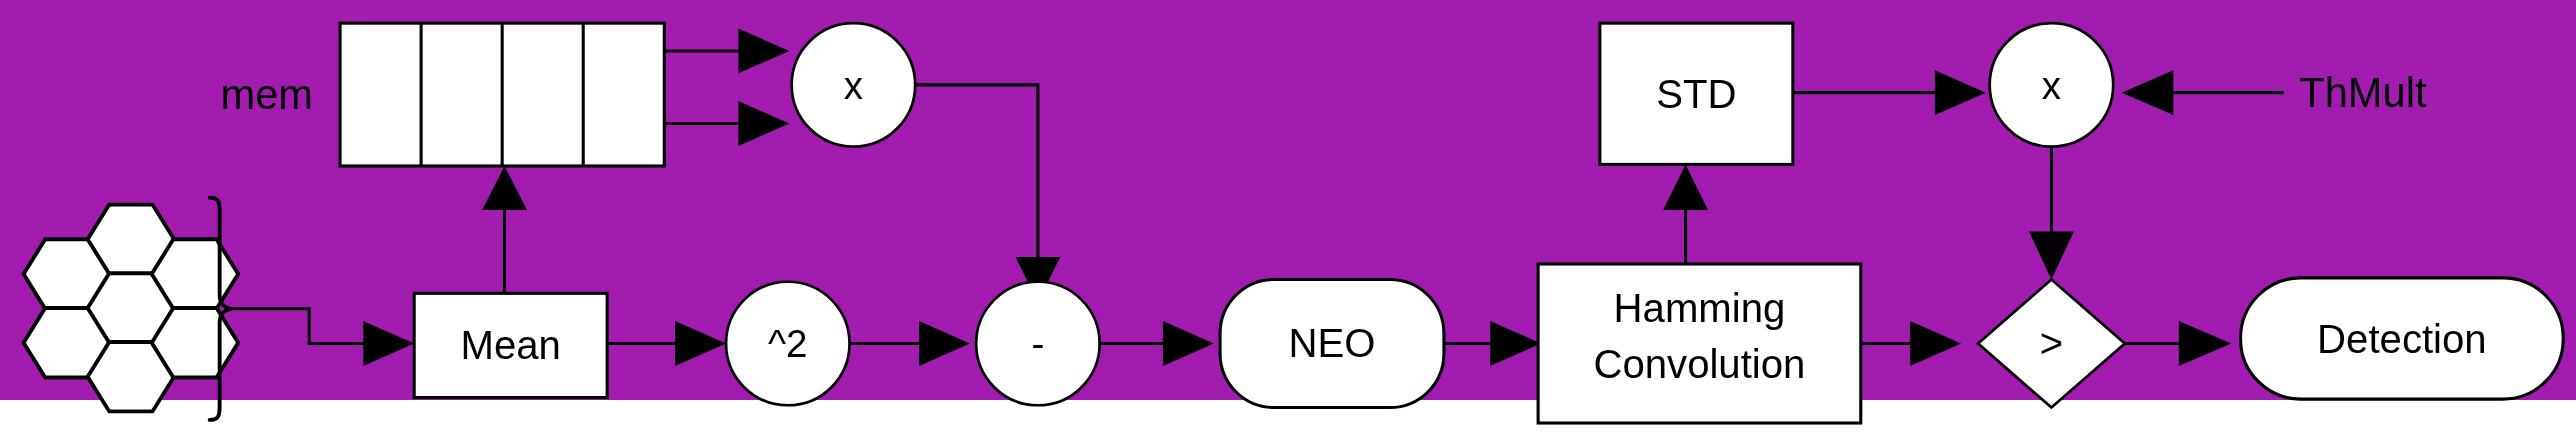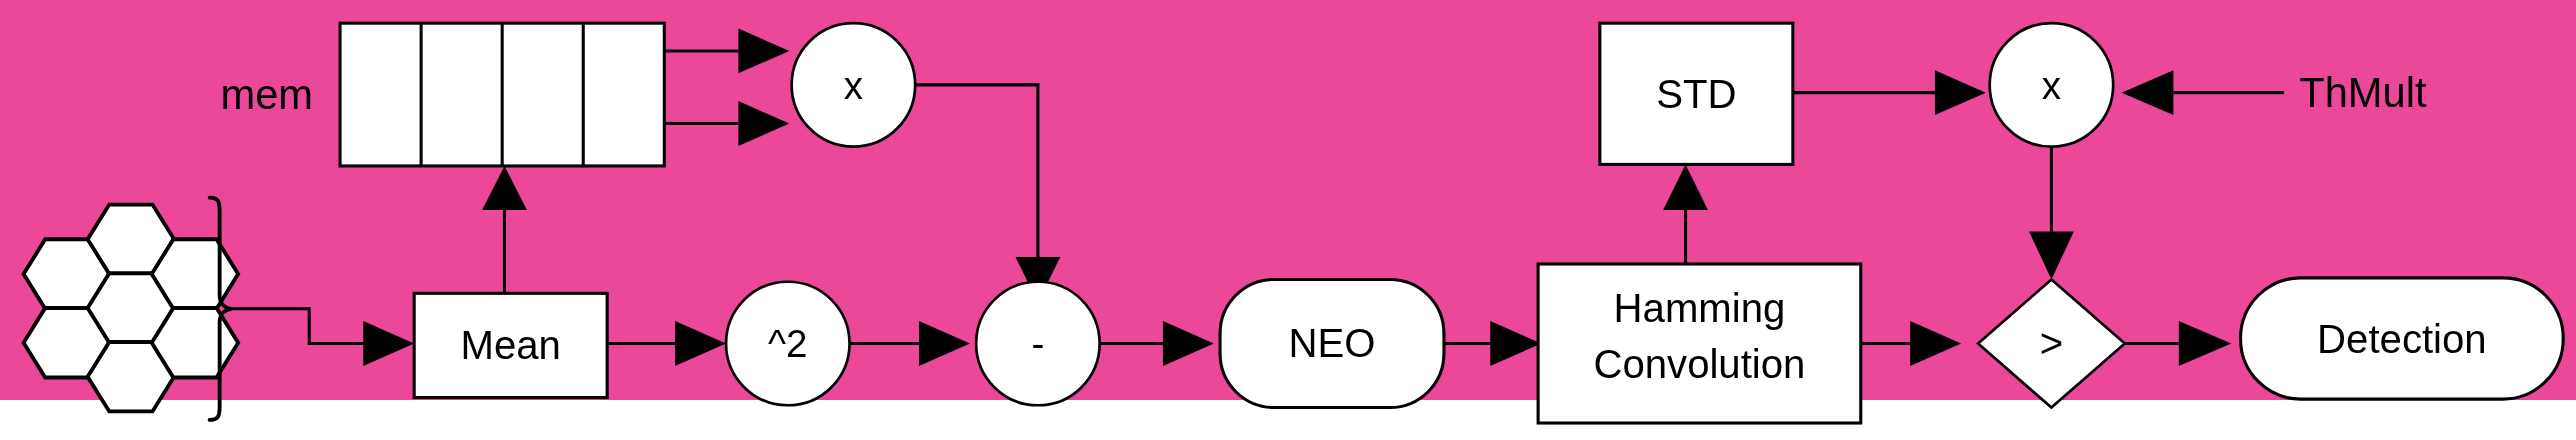--- a/index.html
+++ b/index.html
@@ -10,21 +10,21 @@
   body {
     width: 2576px;
     height: 440px;
     font-family: "Liberation Sans", sans-serif;
     overflow: hidden;
   }
   #diagram-root {
     position: relative;
     width: 2576px;
     height: 400px;
-    background: #ec4899;
+    background: #a21caf;
   }
   svg#flow {
     display: block;
     width: 2576px;
     height: 440px;
   }
   .shape {
     fill: #ffffff;
     stroke: #000000;
     stroke-width: 4;

